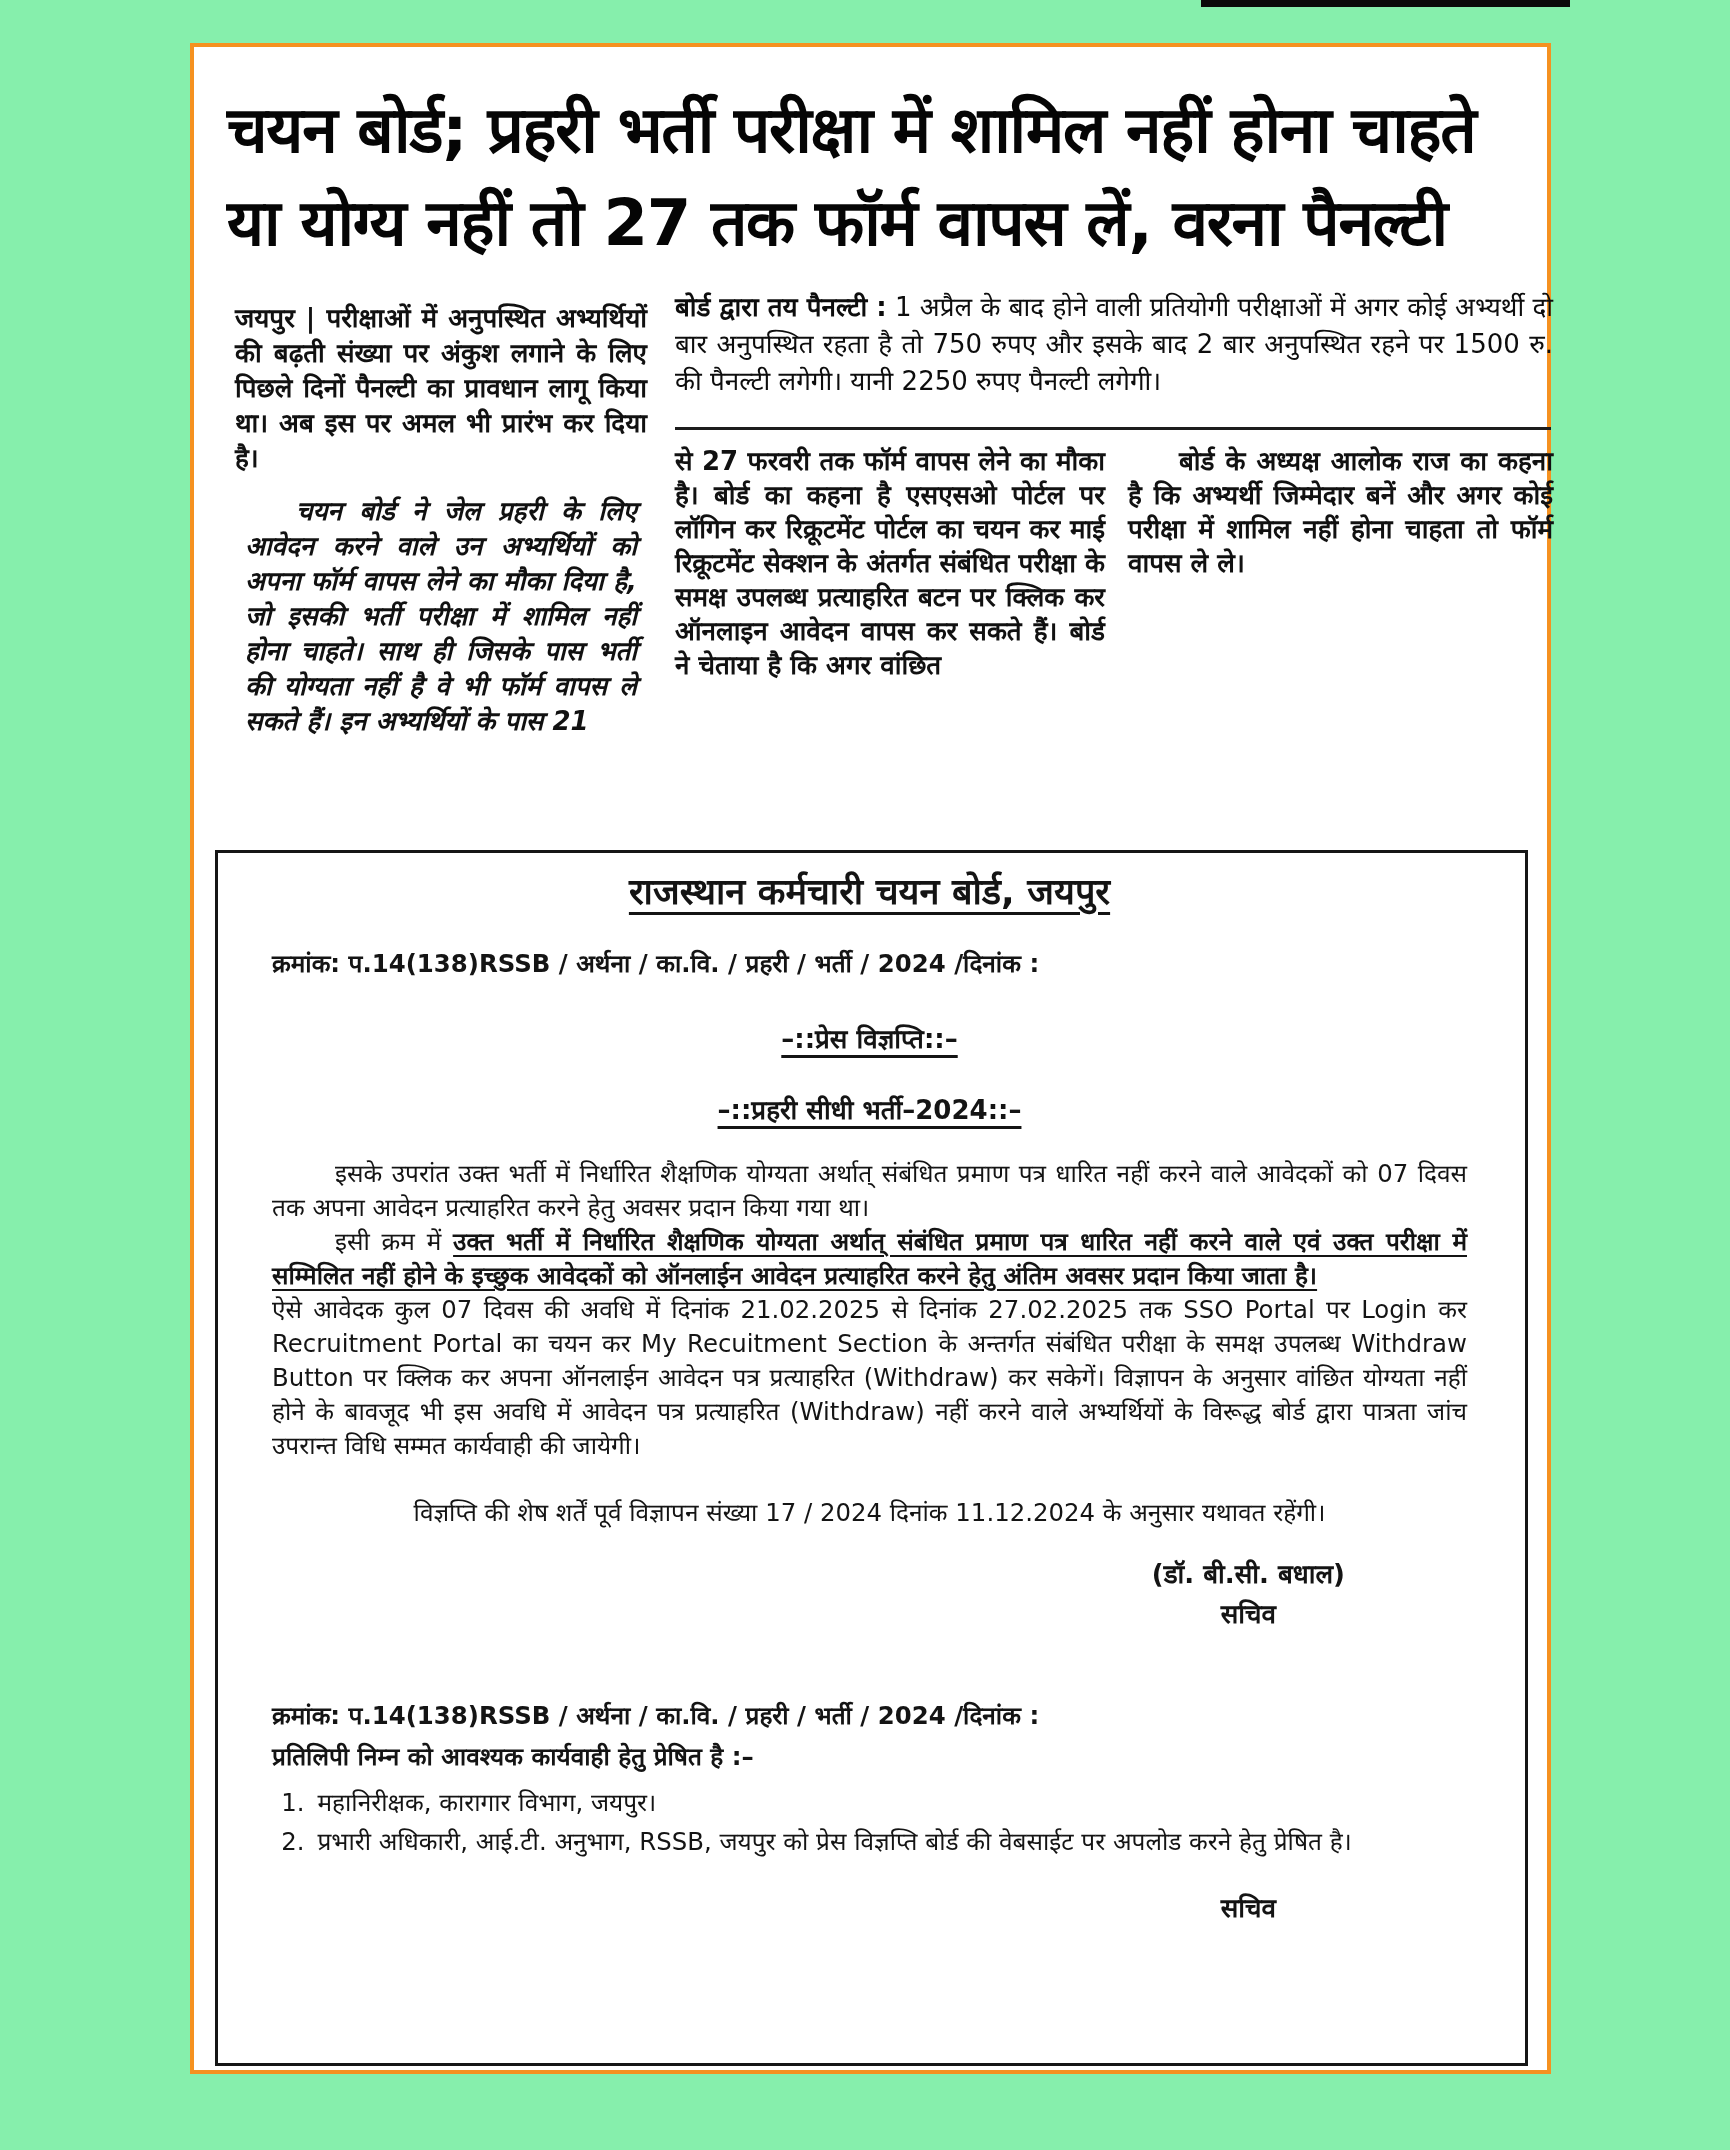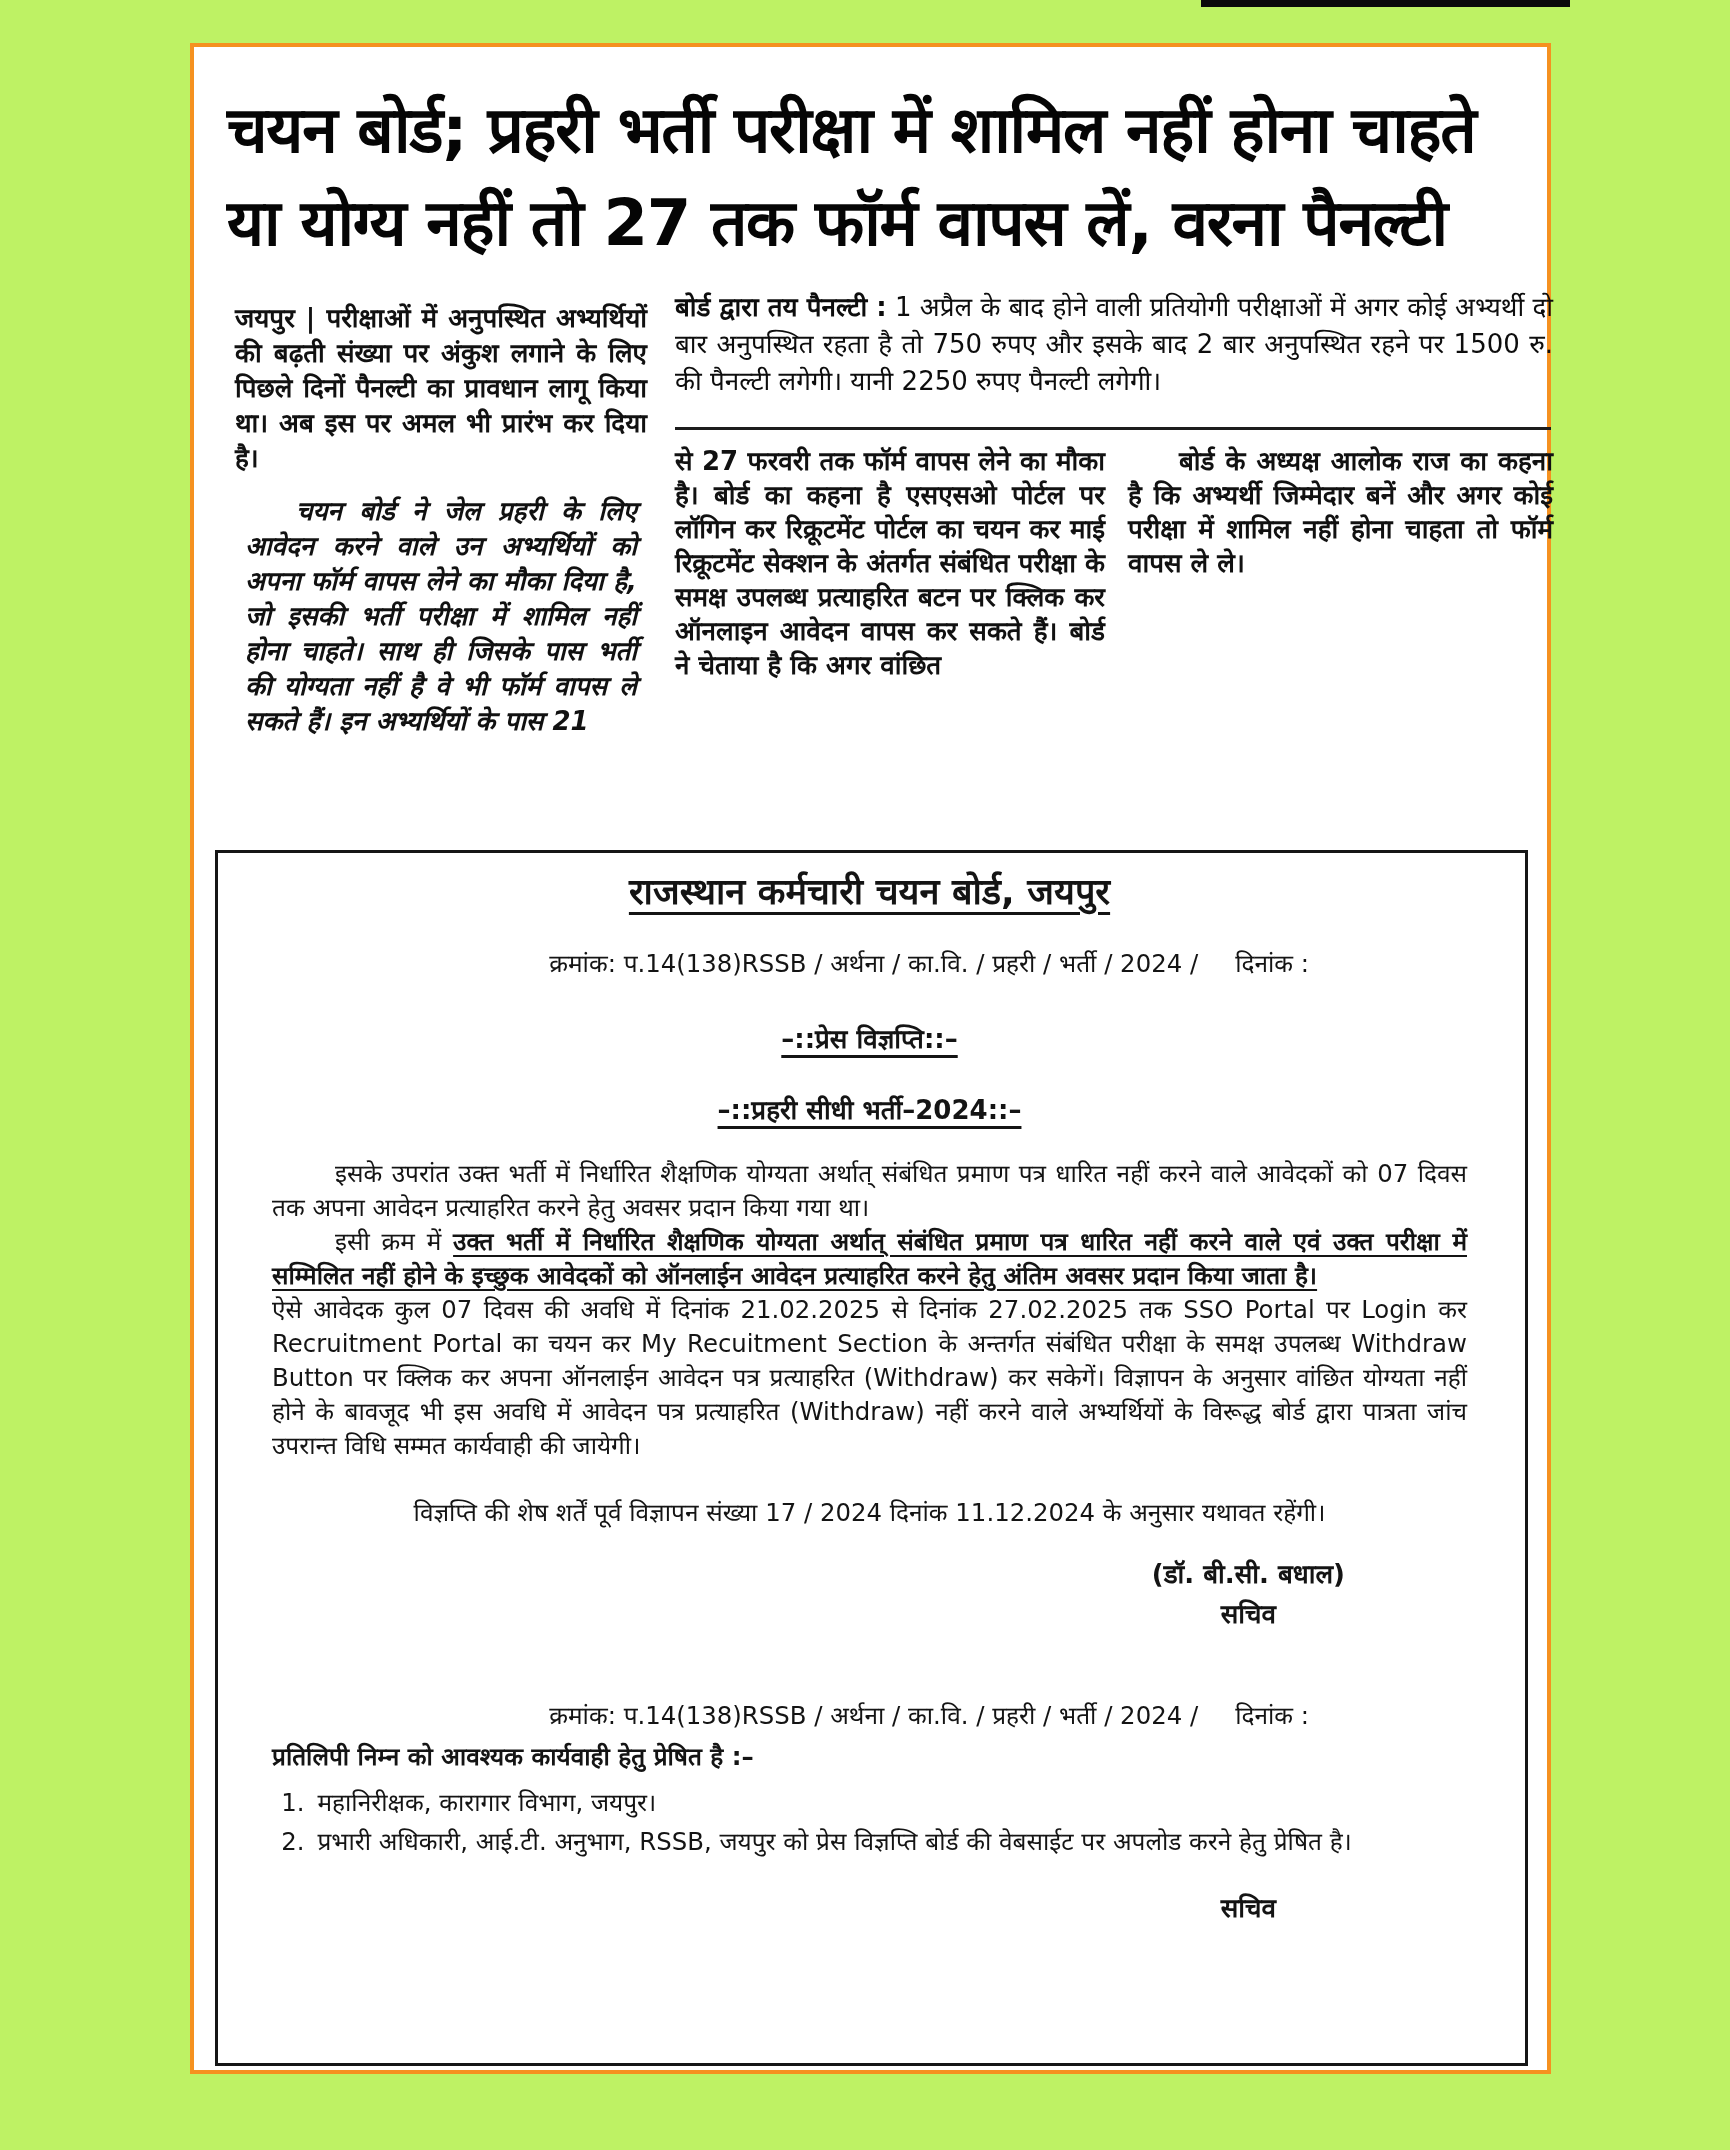--- a/index.html
+++ b/index.html
@@ -1,17 +1,17 @@
 <!DOCTYPE html>
 <html style="font-size:10.5px"><head>
 <meta charset="utf-8">
 <style>
   html,body { margin:0; padding:0; background:#ffffff; }
   .page {
-    position:relative; width:1731px; height:2151px; background:#bef264;
+    position:relative; width:1731px; height:2151px; background:#86efac;
     font-family:"DejaVu Sans","Liberation Sans",sans-serif; color:#0d0d0d; overflow:hidden;
   }
   .scan-strip-top { position:absolute; left:1201px; top:0; width:369px; height:7.2px; background:#0a0a0a; }
   .orange-frame {
     position:absolute; left:190px; top:43px; width:1361px; height:2031px;
     border:4.6px solid #F59120; box-sizing:border-box; background:#ffffff;
   }
   
   .headline {
     position:absolute; left:227px; top:84px; width:1313px;
@@ -39,21 +39,21 @@
     padding:17px 58px 0 54px; font-size:24.4px; line-height:34px; color:#141414;
   }
   .org-title {
     text-align:center; font-size:36px; line-height:43px; font-weight:800;
     text-decoration:underline; text-decoration-thickness:3.3px; text-underline-offset:8px;
   }
   .org-address {
     text-align:center; font-size:22px; line-height:29px; font-weight:600; margin-top:12px;
     text-decoration:underline; text-decoration-thickness:2px; text-underline-offset:5.3px;
   }
-  .ref-row { display:flex; justify-content:flex-end; font-weight:400; margin-top:34px;gap:37px; }
+  .ref-row { display:flex; justify-content:flex-start; font-weight:700; margin-top:34px; }
   .ref-row .date { margin-right:158px; }
   .press-h {
     text-align:center; font-weight:800; font-size:26px; margin-top:41px;
     text-decoration:underline; text-decoration-thickness:2.6px; text-underline-offset:6.6px;
   }
   .press-h2 { margin-top:37px; }
   .press-body { margin-top:30px; text-align:justify; }
   .press-body p { margin:0; }
   .indent { text-indent:63px; }
   .uline-bold {

